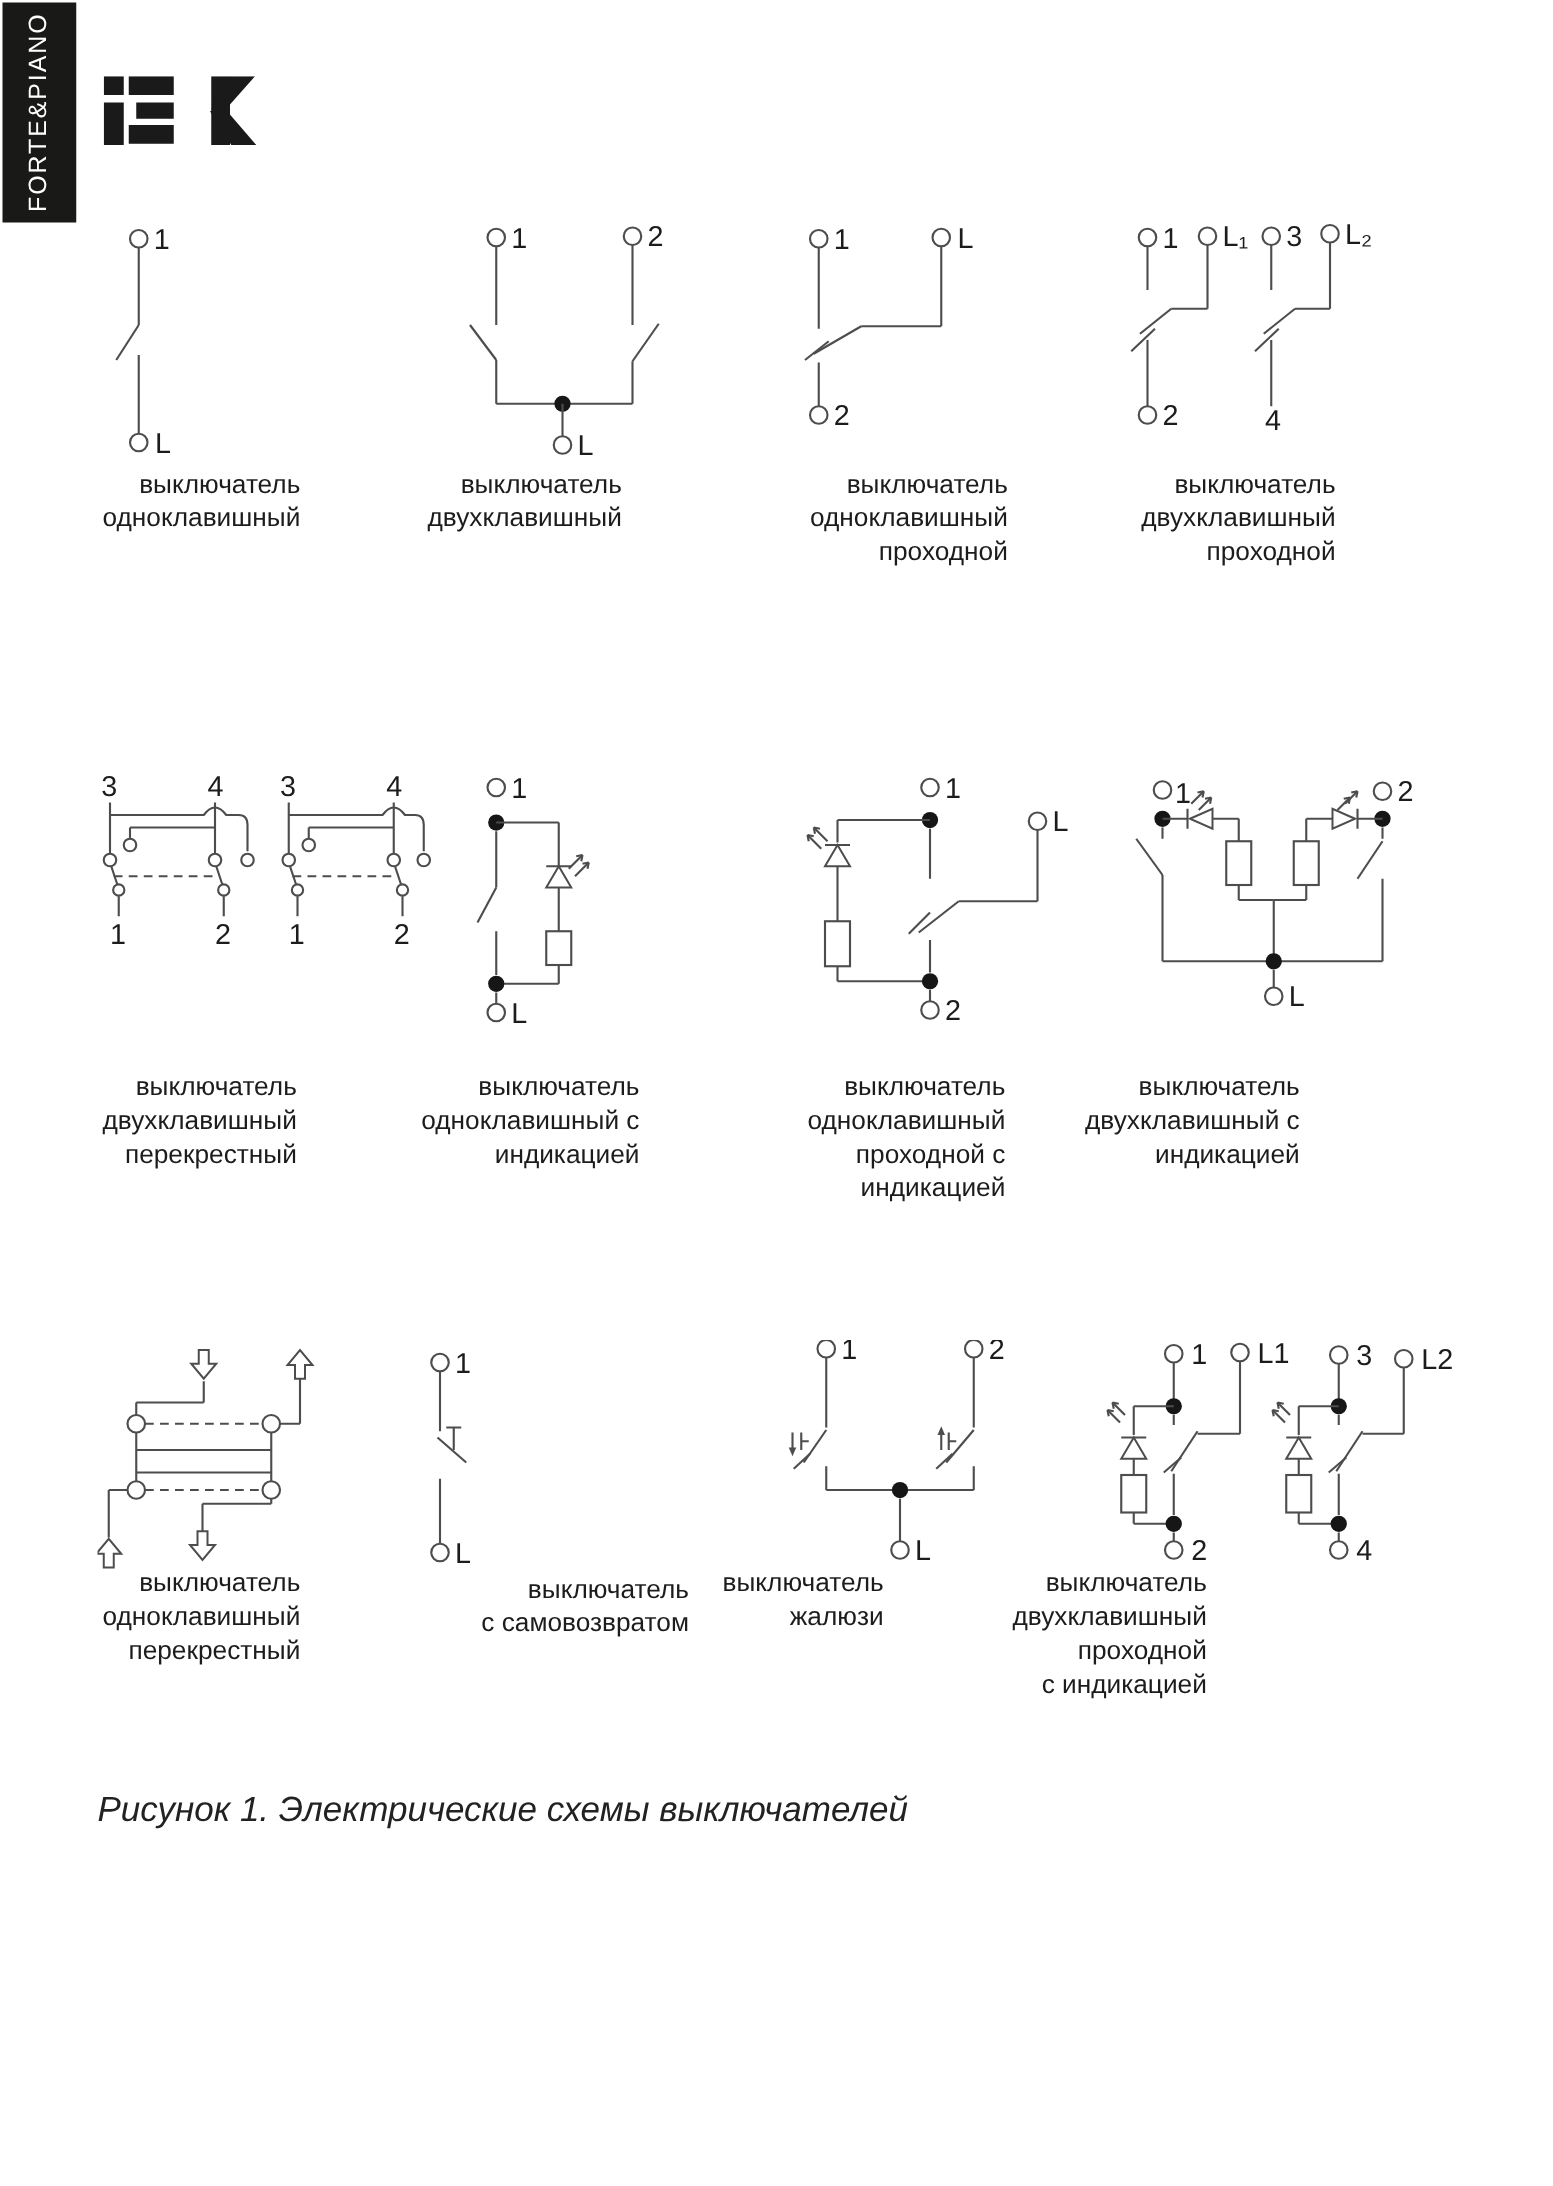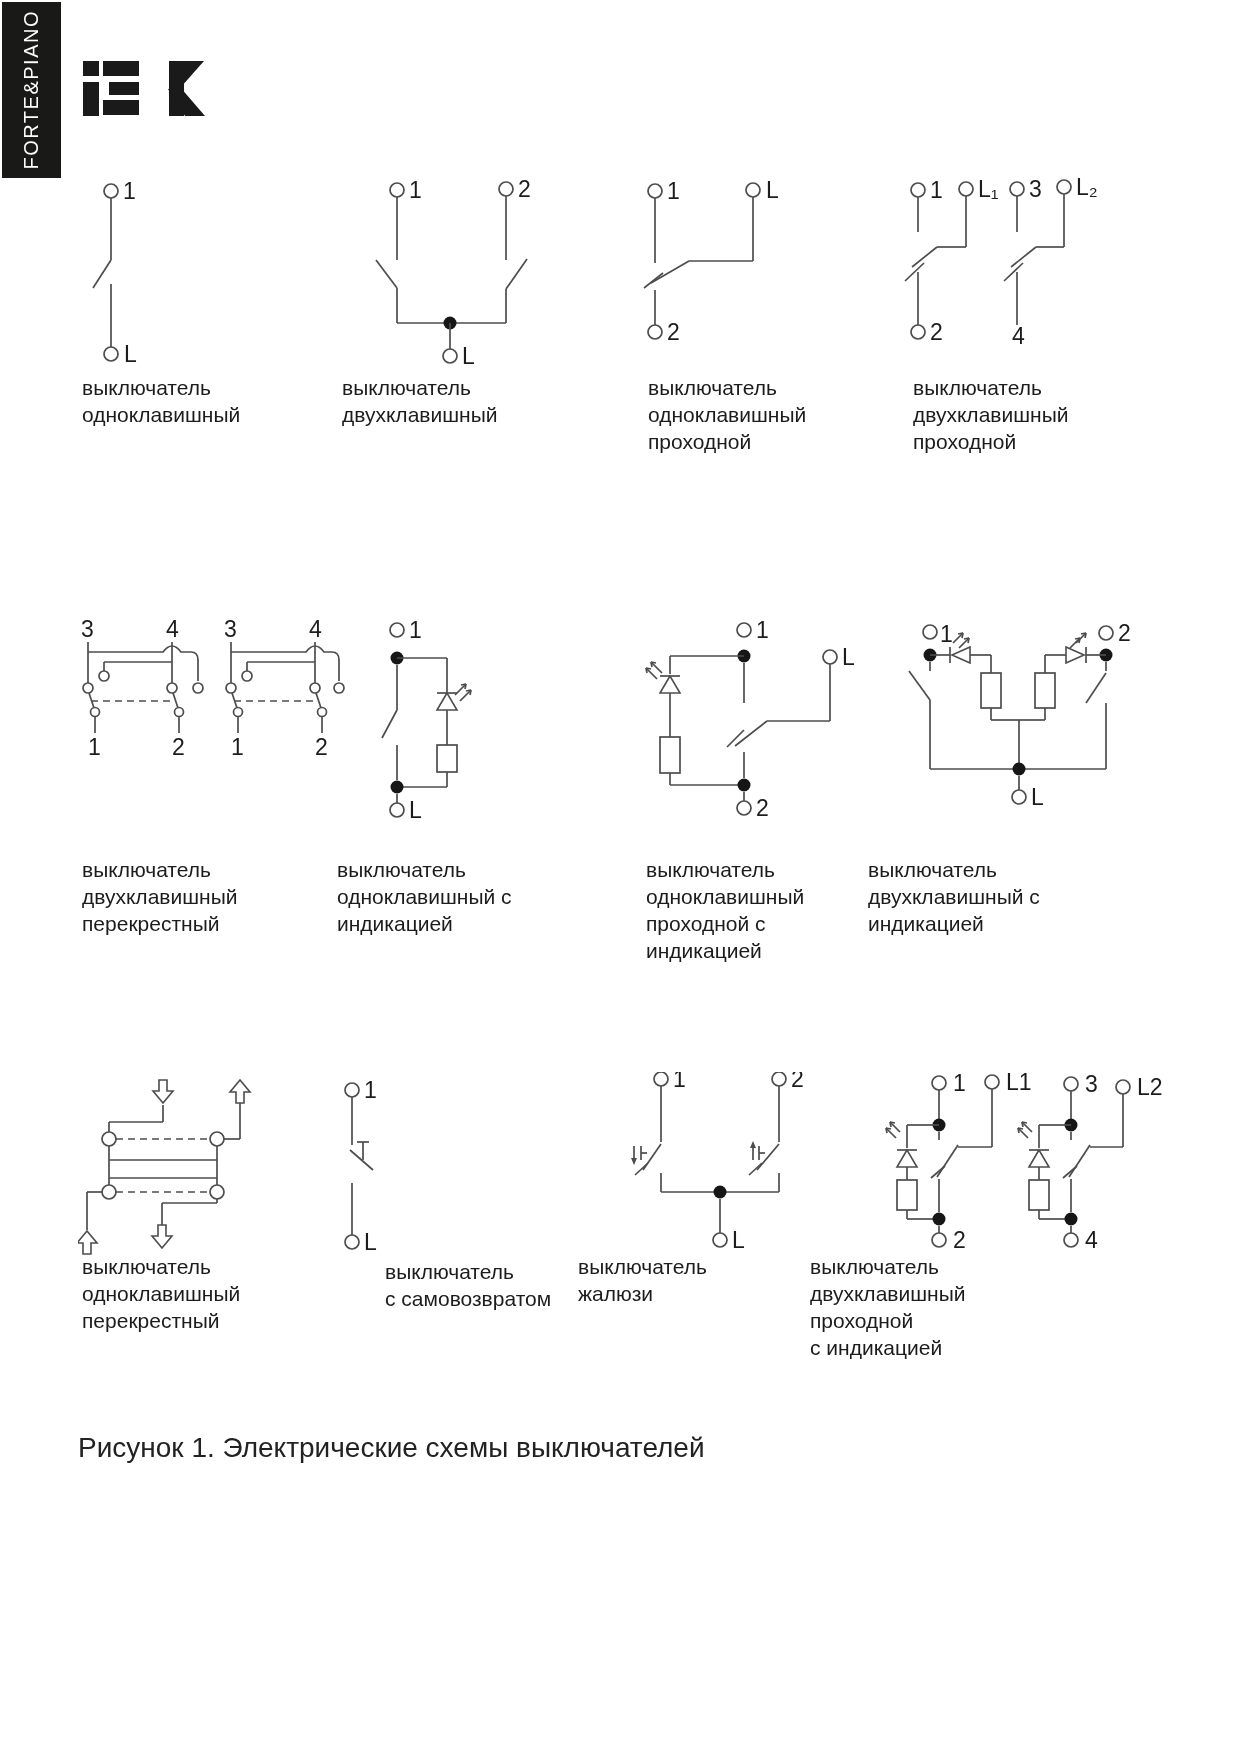--- a/index.html
+++ b/index.html
@@ -4,22 +4,22 @@
 <style>
   html,body{margin:0;padding:0;background:#e8e8e8;}
   #page{position:relative;width:1242px;height:1749px;background:#ffffff;margin:0 auto;
         font-family:"Liberation Sans","DejaVu Sans",sans-serif;overflow:hidden;}
   .sidebar{position:absolute;left:2px;top:2px;width:59px;height:176px;background:#191917;
            display:flex;align-items:center;justify-content:center;}
   .sidebar span{color:#ffffff;writing-mode:vertical-rl;transform:rotate(180deg);
                 font-size:20px;letter-spacing:1.5px;white-space:nowrap;}
   .logo{position:absolute;left:83px;top:61px;}
   .dcell{position:absolute;}
-  .dlabel{position:absolute;font-size:21px;line-height:27px;color:#1c1c1c;white-space:pre-line;}
-  .caption{position:absolute;left:78px;top:1432px;font-size:28px;color:#222222;}
+  .dlabel{position:absolute;font-size:21px;line-height:27px;color:#1c1c1c;white-space:pre-line;text-align:right;}
+  .caption{position:absolute;left:78px;top:1432px;font-size:28px;color:#222222;font-style:italic;}
   svg.d line, svg.d path, svg.d polyline{stroke:#4d4d4d;stroke-width:1.7;fill:none;}
   svg.d .dash{stroke-dasharray:7 5;}
   svg.d circle.t{fill:#ffffff;stroke:#4d4d4d;stroke-width:1.7;}
   svg.d circle.k{fill:#161616;stroke:none;}
   svg.d rect.r{fill:#ffffff;stroke:#4d4d4d;stroke-width:1.7;}
   svg.d polygon.led{fill:#ffffff;stroke:#4d4d4d;stroke-width:1.6;}
   svg.d path.holo{fill:#ffffff;stroke:#4d4d4d;stroke-width:1.6;}
   svg.d polygon.ah{fill:#4d4d4d;stroke:none;}
   svg.d text{font-family:"Liberation Sans","DejaVu Sans",sans-serif;font-size:23px;fill:#1c1c1c;stroke:none;}
 </style>

